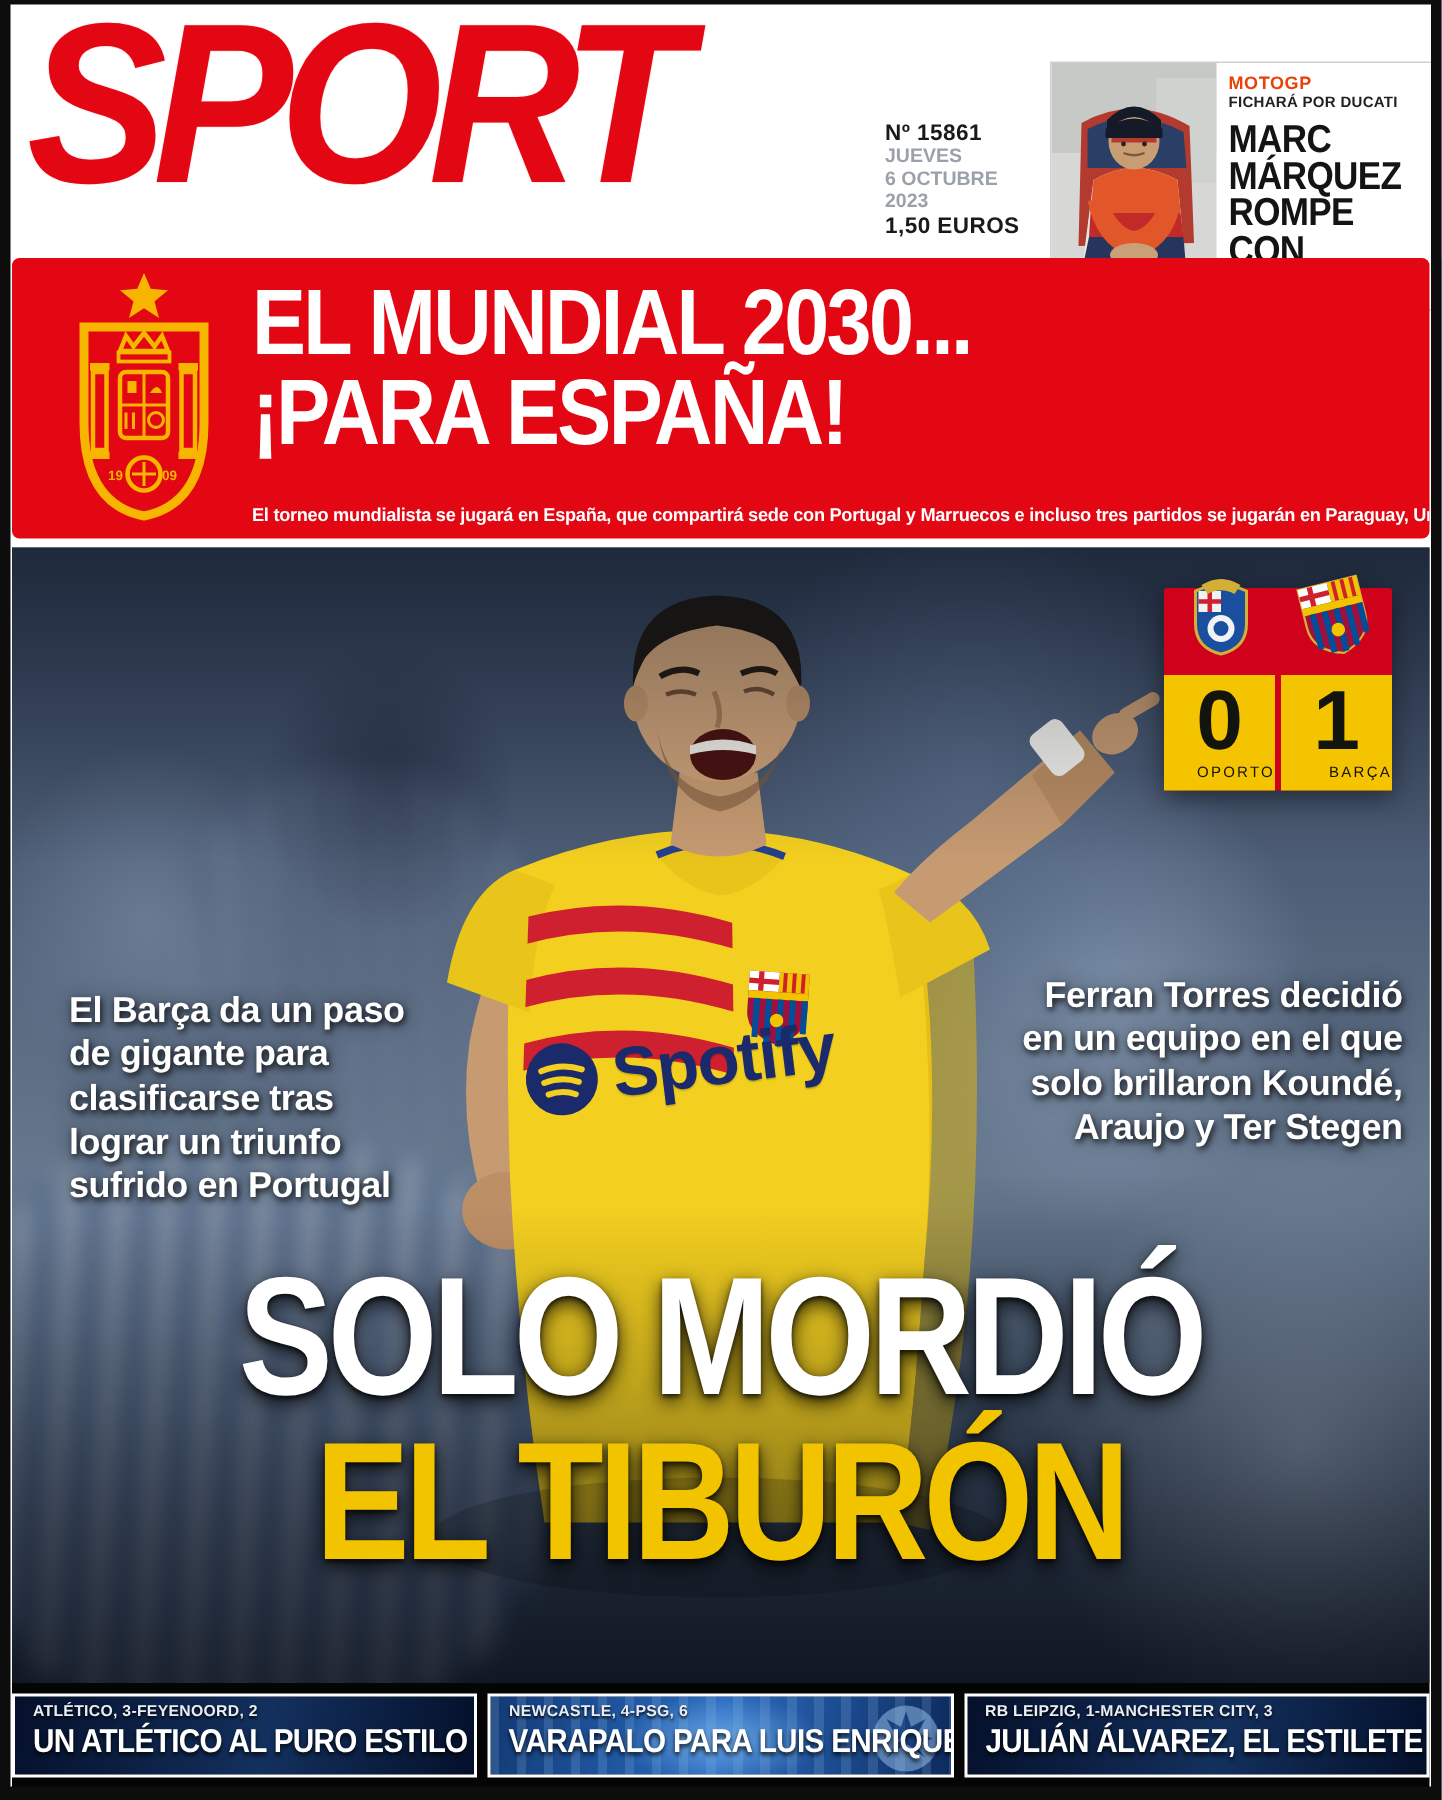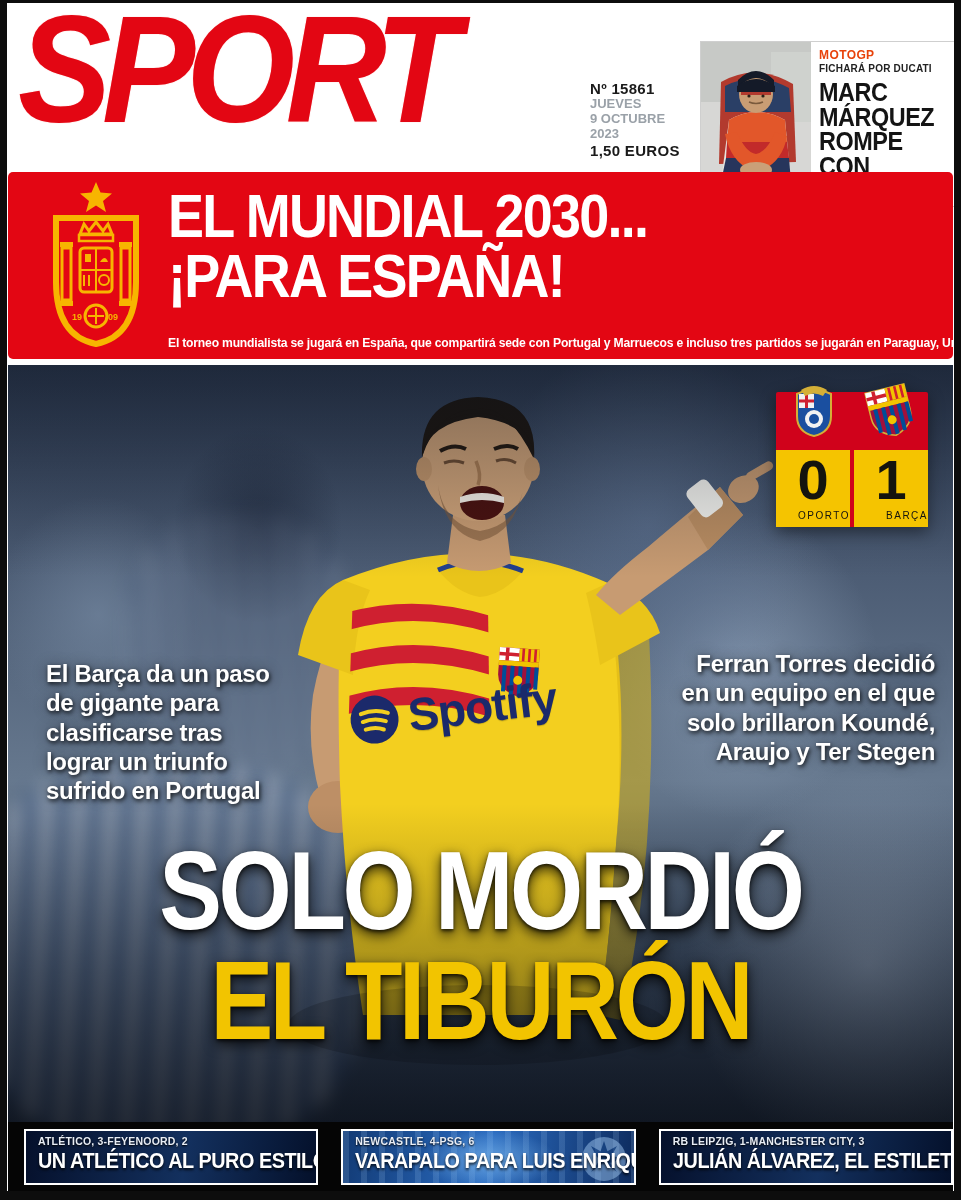--- a/index.html
+++ b/index.html
@@ -139,21 +139,21 @@
   .headline-white{color:#ffffff;}
   .headline-yellow{color:#f2c400;display:block;margin-top:-6px;}
 
   
   .footer{
     position:absolute;left:8px;top:1122px;width:945px;height:70px;
     background:#050505;display:flex;gap:7px;padding:7px 0;box-sizing:border-box;
   }
   .footer-panel{
     flex:1;border:2px solid #ffffff;box-sizing:border-box;
-    padding:4px 10px 0 12px;overflow:hidden;position:relative;margin-left:16px;
+    padding:4px 10px 0 12px;overflow:hidden;position:relative;
   }
   .panel-dark{background:linear-gradient(100deg,#05102b 0%,#13305e 55%,#04102a 100%);}
   .panel-ucl{
     background:
       radial-gradient(90px 40px at 50% 55%, rgba(120,180,235,.75), transparent 75%),
       repeating-linear-gradient(90deg, rgba(160,200,240,.18) 0 6px, transparent 6px 18px),
       linear-gradient(100deg,#123a74 0%,#2a6bc0 50%,#0d2a5c 100%);
   }
   .footer-score{
     color:#e8edf5;font-weight:bold;font-size:10.5px;letter-spacing:.2px;
@@ -170,21 +170,21 @@
 <body>
 
 <div class="page">
 
   <header class="masthead">
     <div class="sport-logo">SPORT</div>
 
     <div class="issue-info">
       <div class="strong">Nº 15861</div>
       <div class="grey">JUEVES</div>
-      <div class="grey">9 OCTUBRE</div>
+      <div class="grey">6 OCTUBRE</div>
       <div class="grey">2023</div>
       <div class="strong">1,50 EUROS</div>
     </div>
 
     <div class="motogp-box">
       <div class="marquez-photo">
         <svg width="110" height="162" viewBox="0 0 110 162">
           <rect width="110" height="162" fill="#d7d7d5"></rect>
           <rect x="0" y="0" width="110" height="60" fill="#c7c9c6"></rect>
           <rect x="70" y="10" width="40" height="70" fill="#cfd2ce"></rect>

